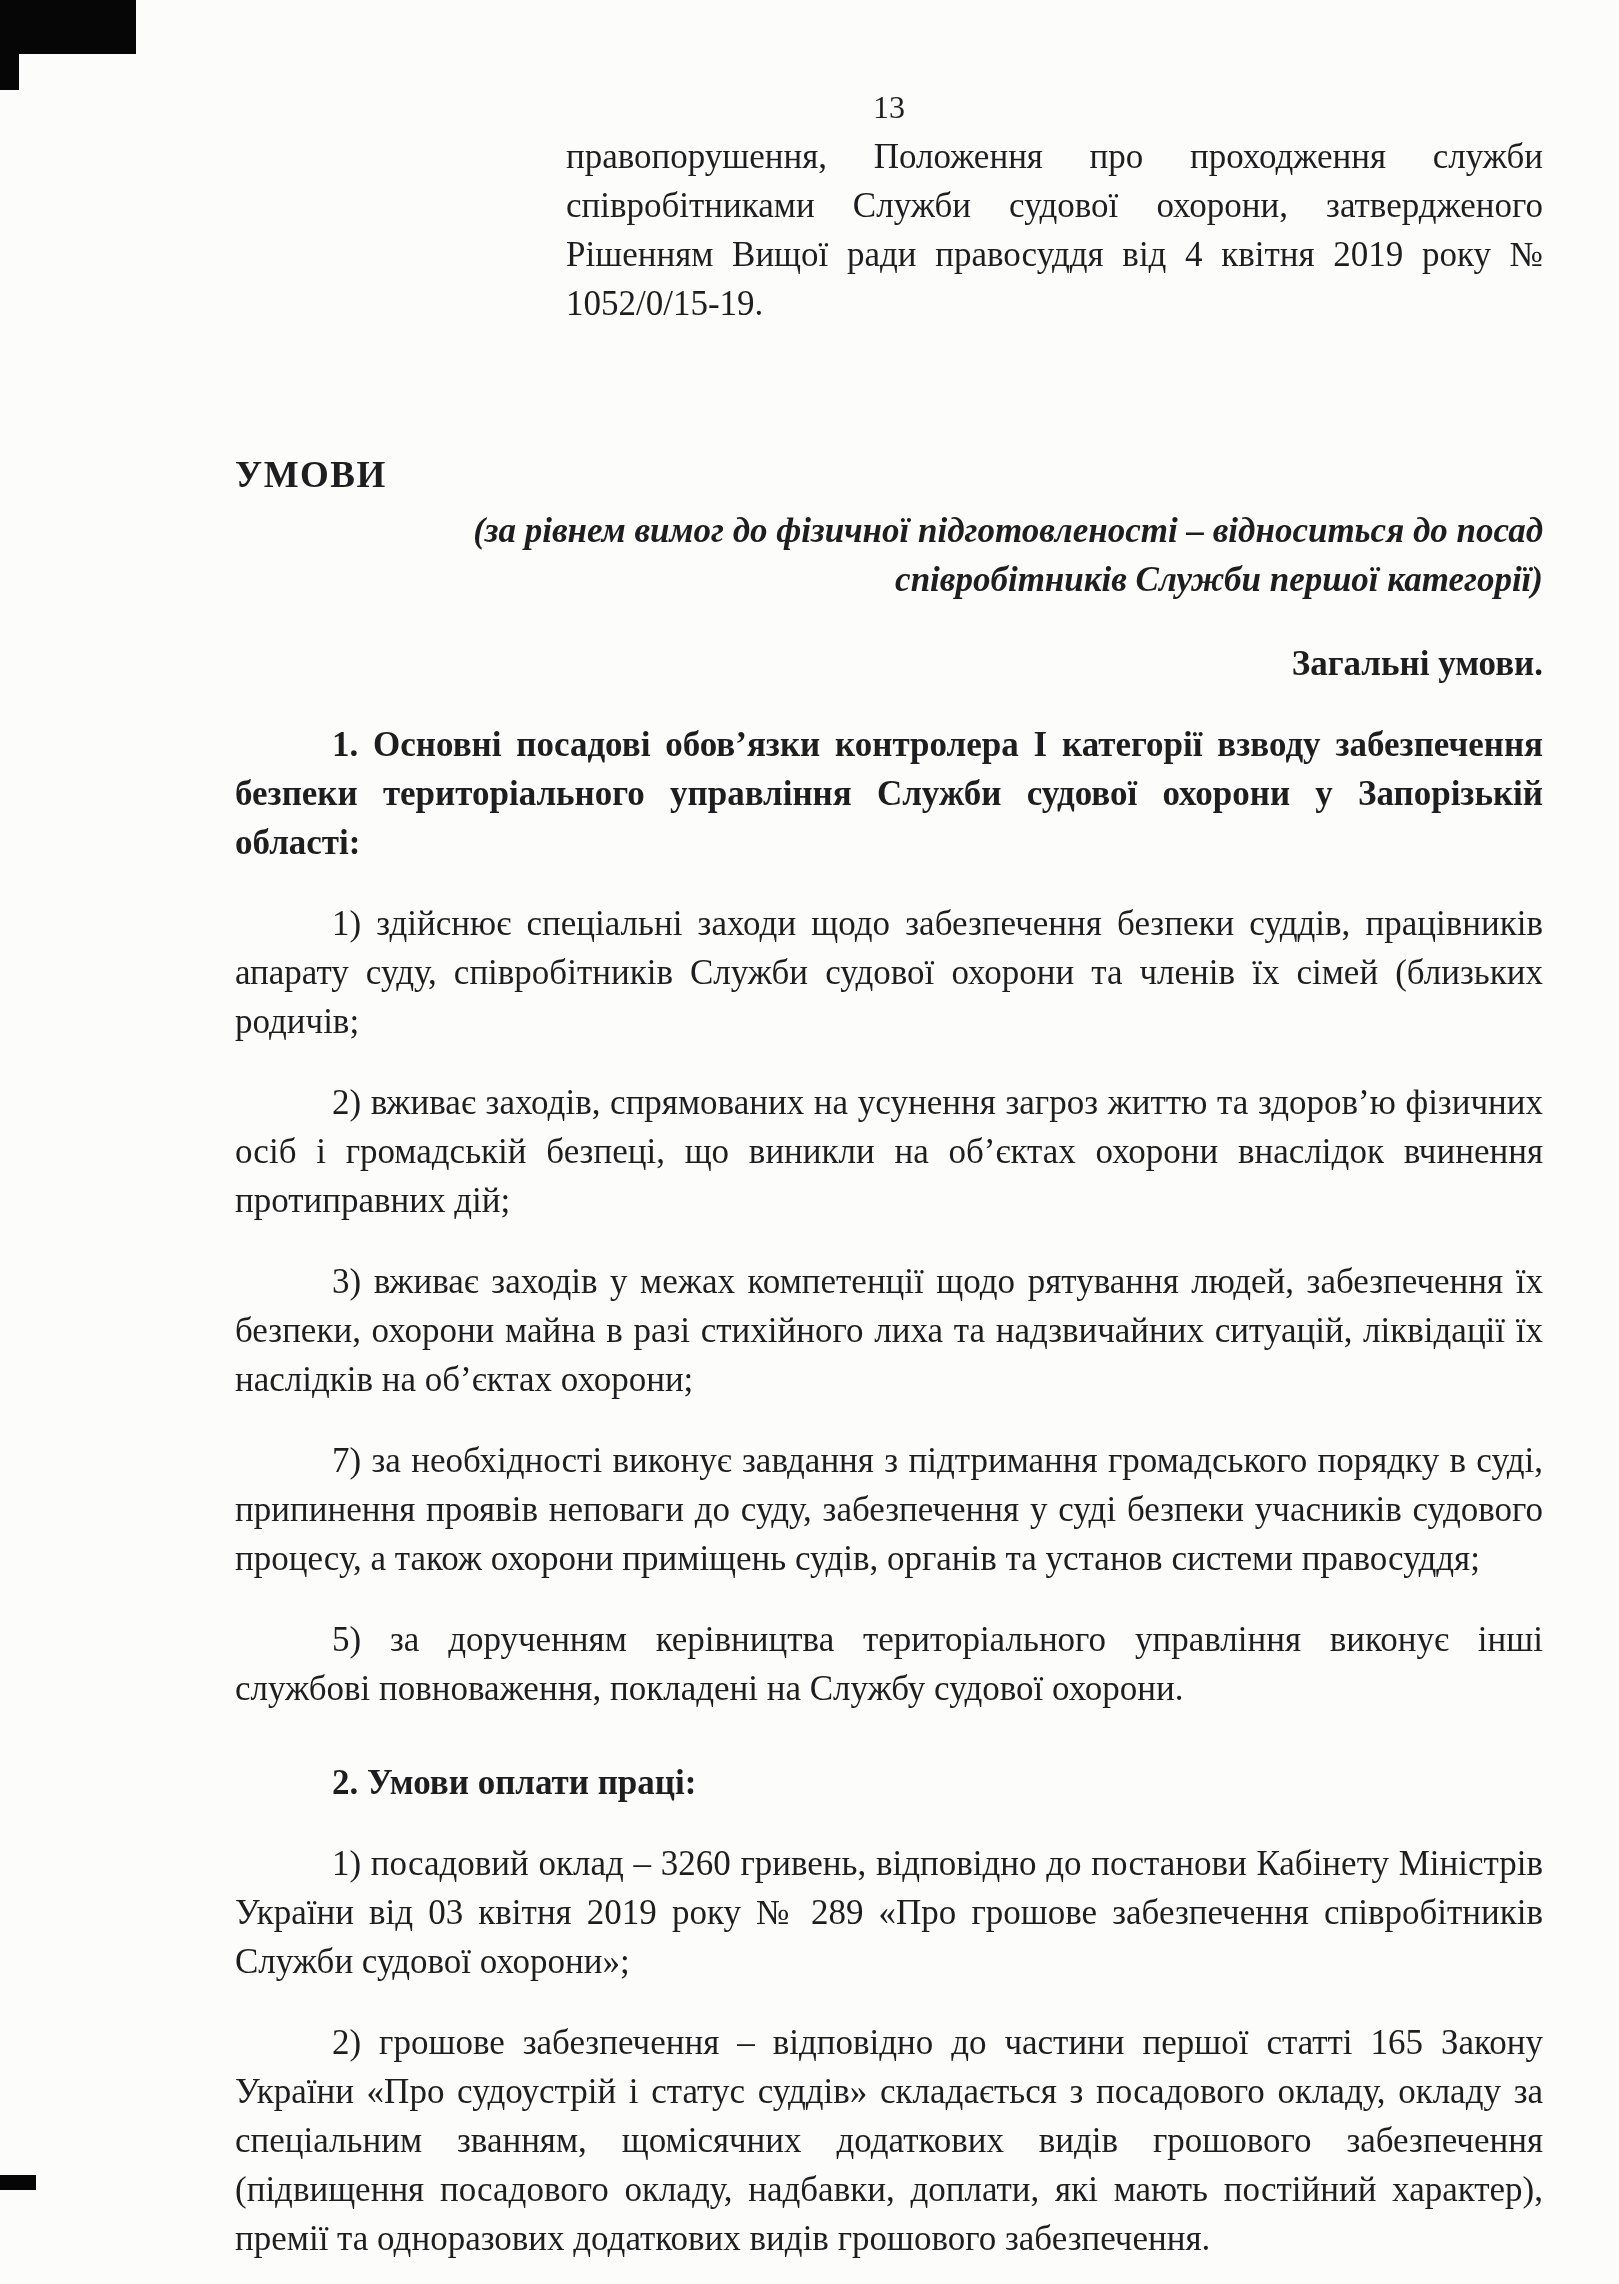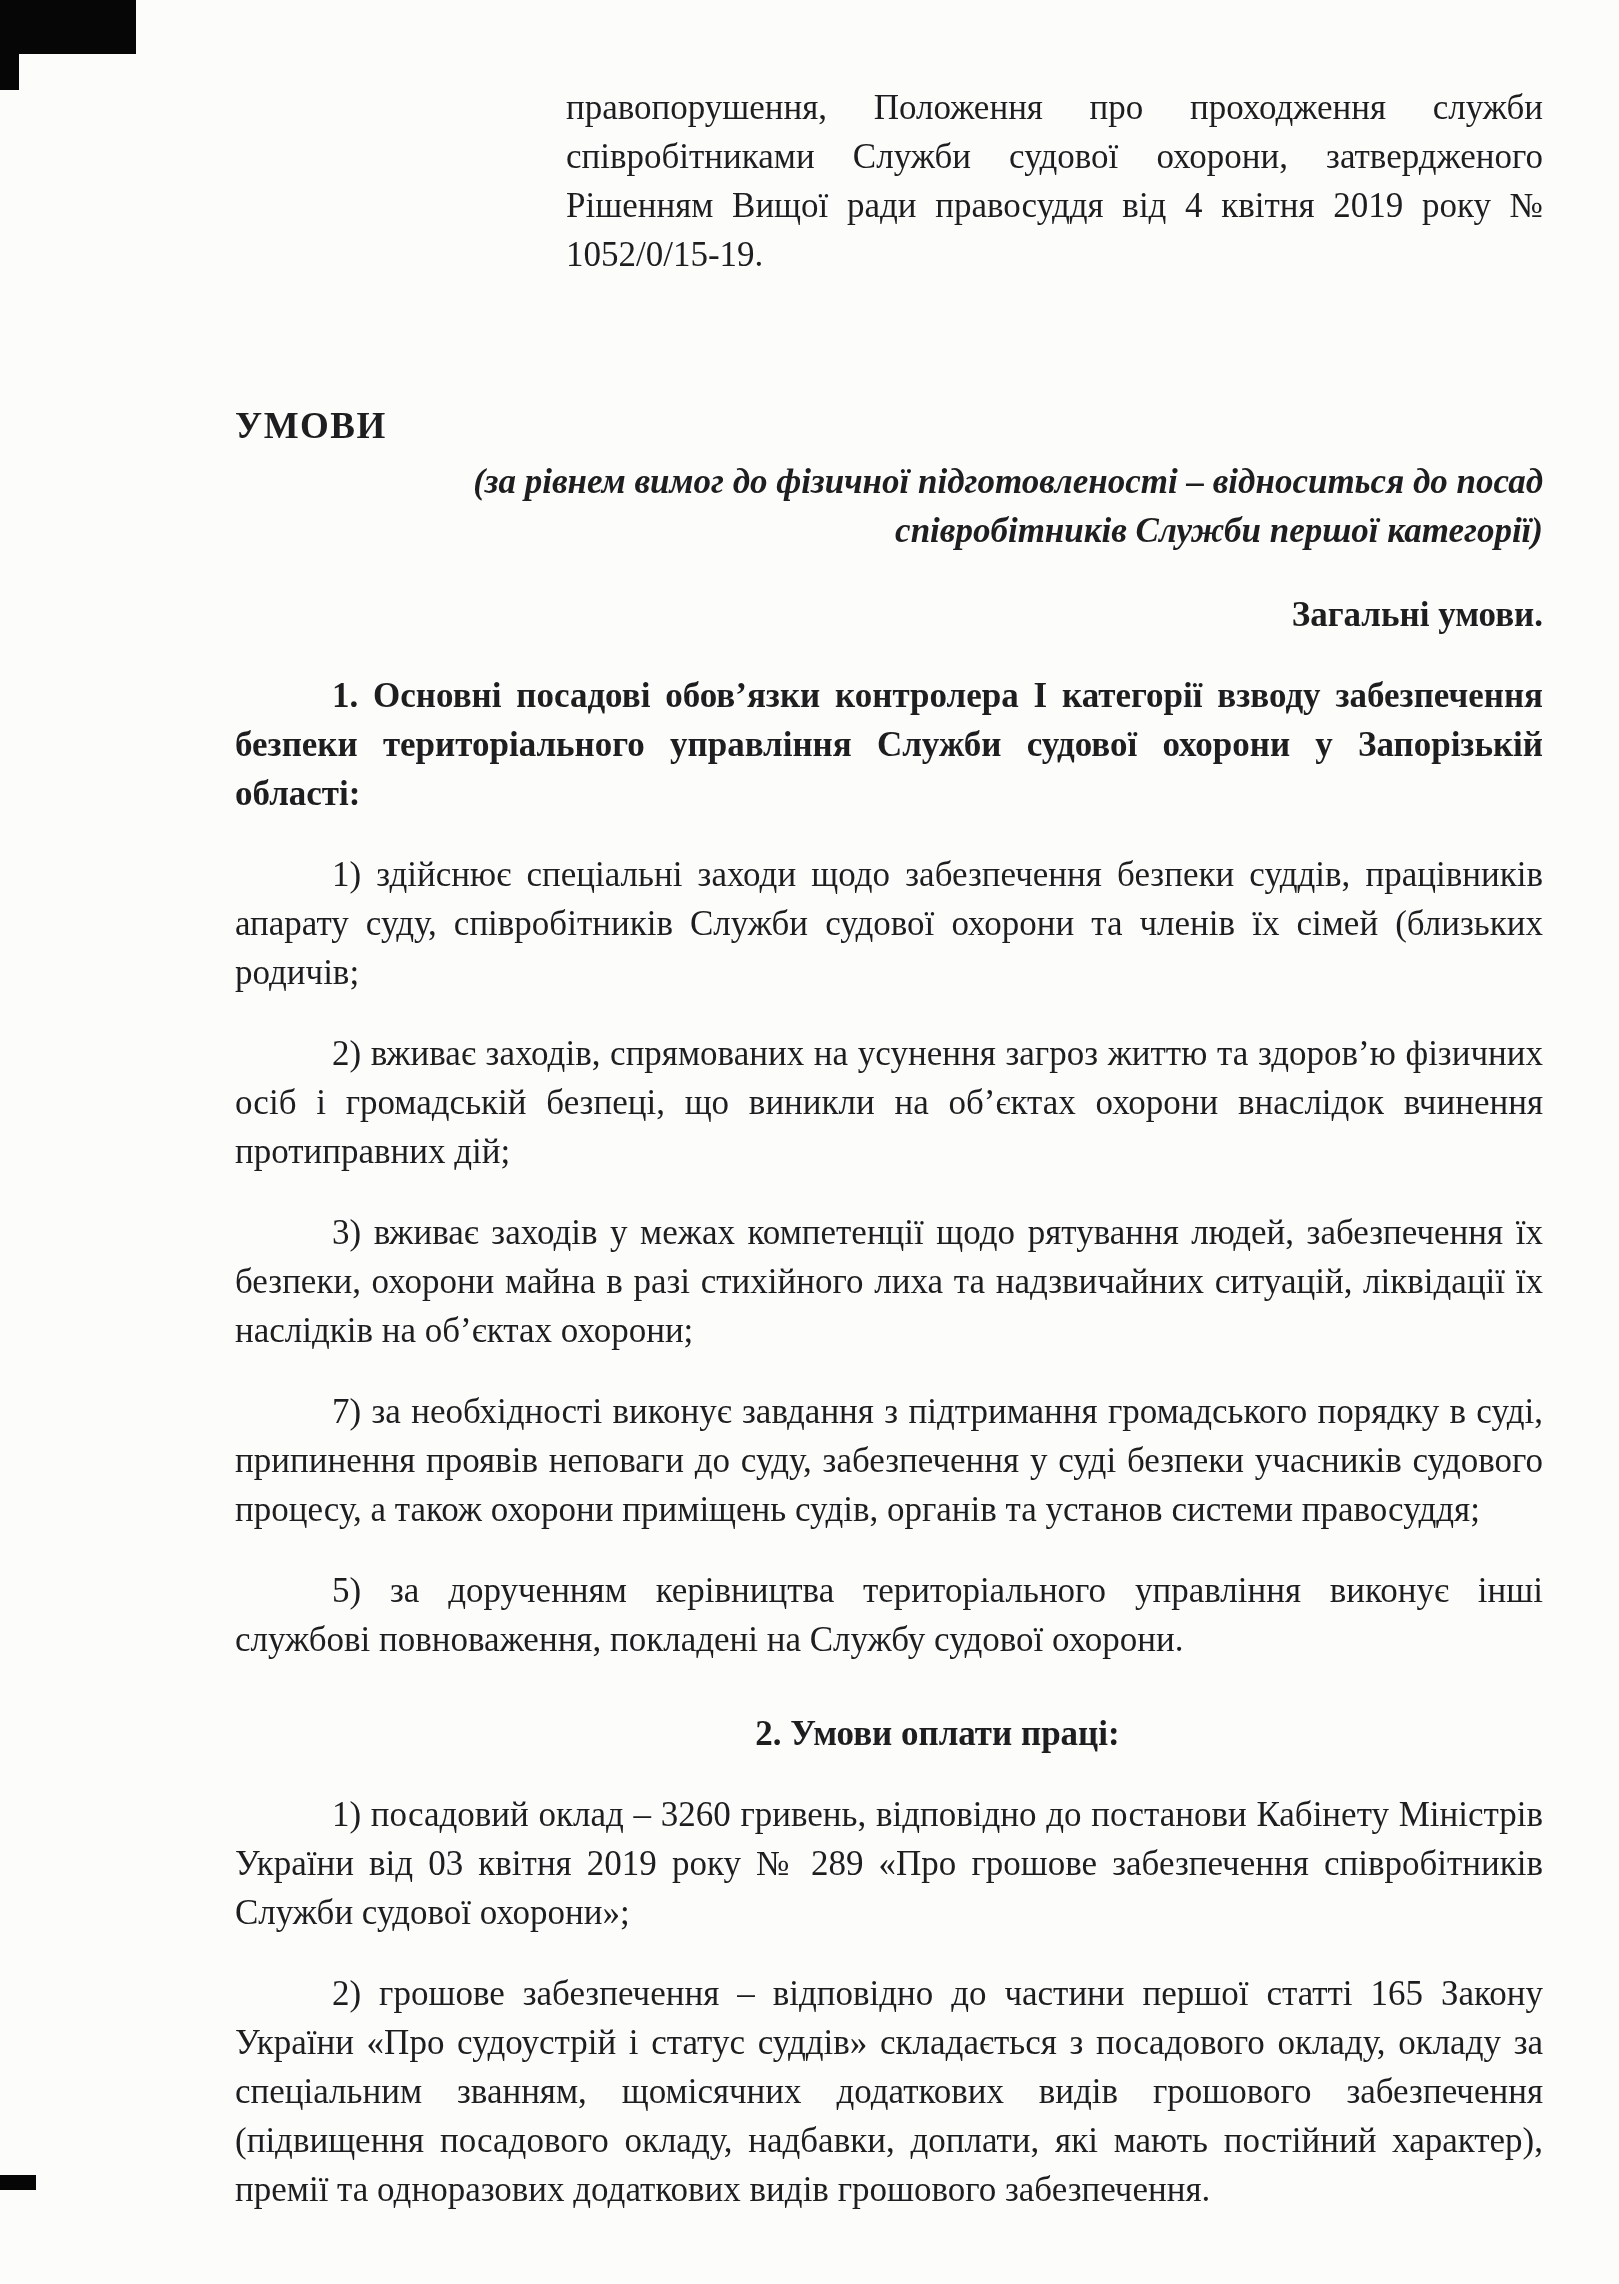--- a/index.html
+++ b/index.html
@@ -28,21 +28,20 @@
   }
   .page-number {
     text-align: center;
     font-size: 32px;
     line-height: 49px;
   }
   .para {
     margin: 0;
     font-size: 35px;
     line-height: 49px;
-    text-align: center;
   }
   .block-quote {
     margin-left: 331px;
     margin-top: 0;
     text-align: justify;
   }
   .heading-center {
     margin: 122px 0 0 0;
     font-size: 37px;
     line-height: 49px;
@@ -72,20 +71,21 @@
 <body>
 
 <div class="page">
 
   <div class="artifact artifact-corner"></div>
   <div class="artifact artifact-edge"></div>
   <div class="artifact artifact-bottom"></div>
 
   <div class="content">
 
+    <div class="page-number">13</div>
 
     <p class="para block-quote">правопорушення, Положення про проходження служби співробітниками Служби судової охорони, затвердженого Рішенням Вищої ради правосуддя від 4 квітня 2019 року № 1052/0/15-19.</p>
 
     <h1 class="heading-center">УМОВИ</h1>
 
 
     <p class="para italic center">(за рівнем вимог до фізичної підготовленості – відноситься до посад співробітників Служби першої категорії)</p>
 
     <p class="para bold center section-heading">Загальні умови.</p>
 

